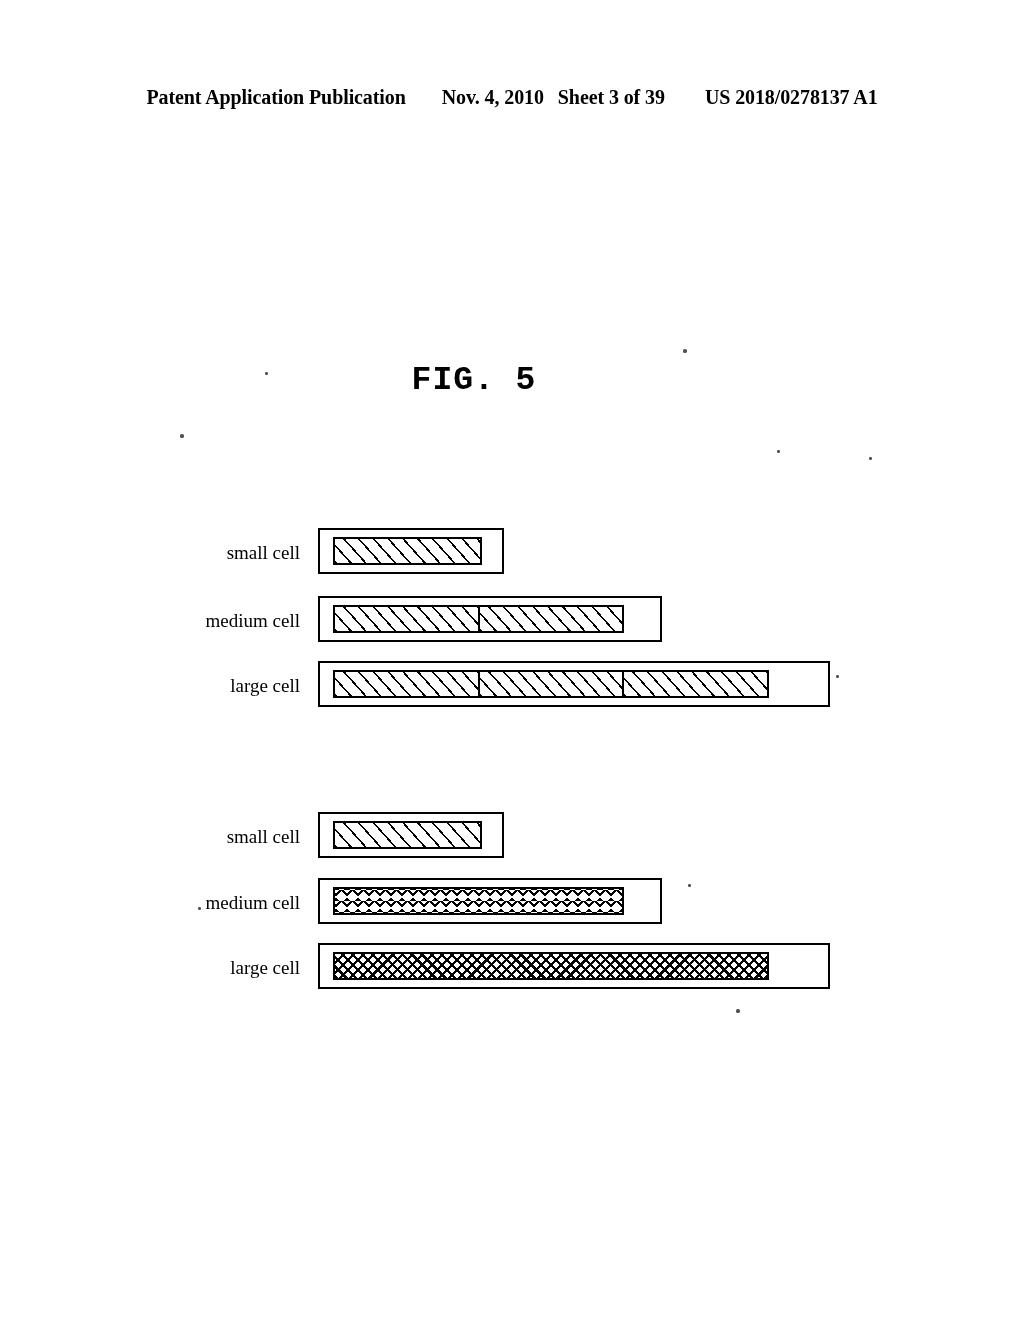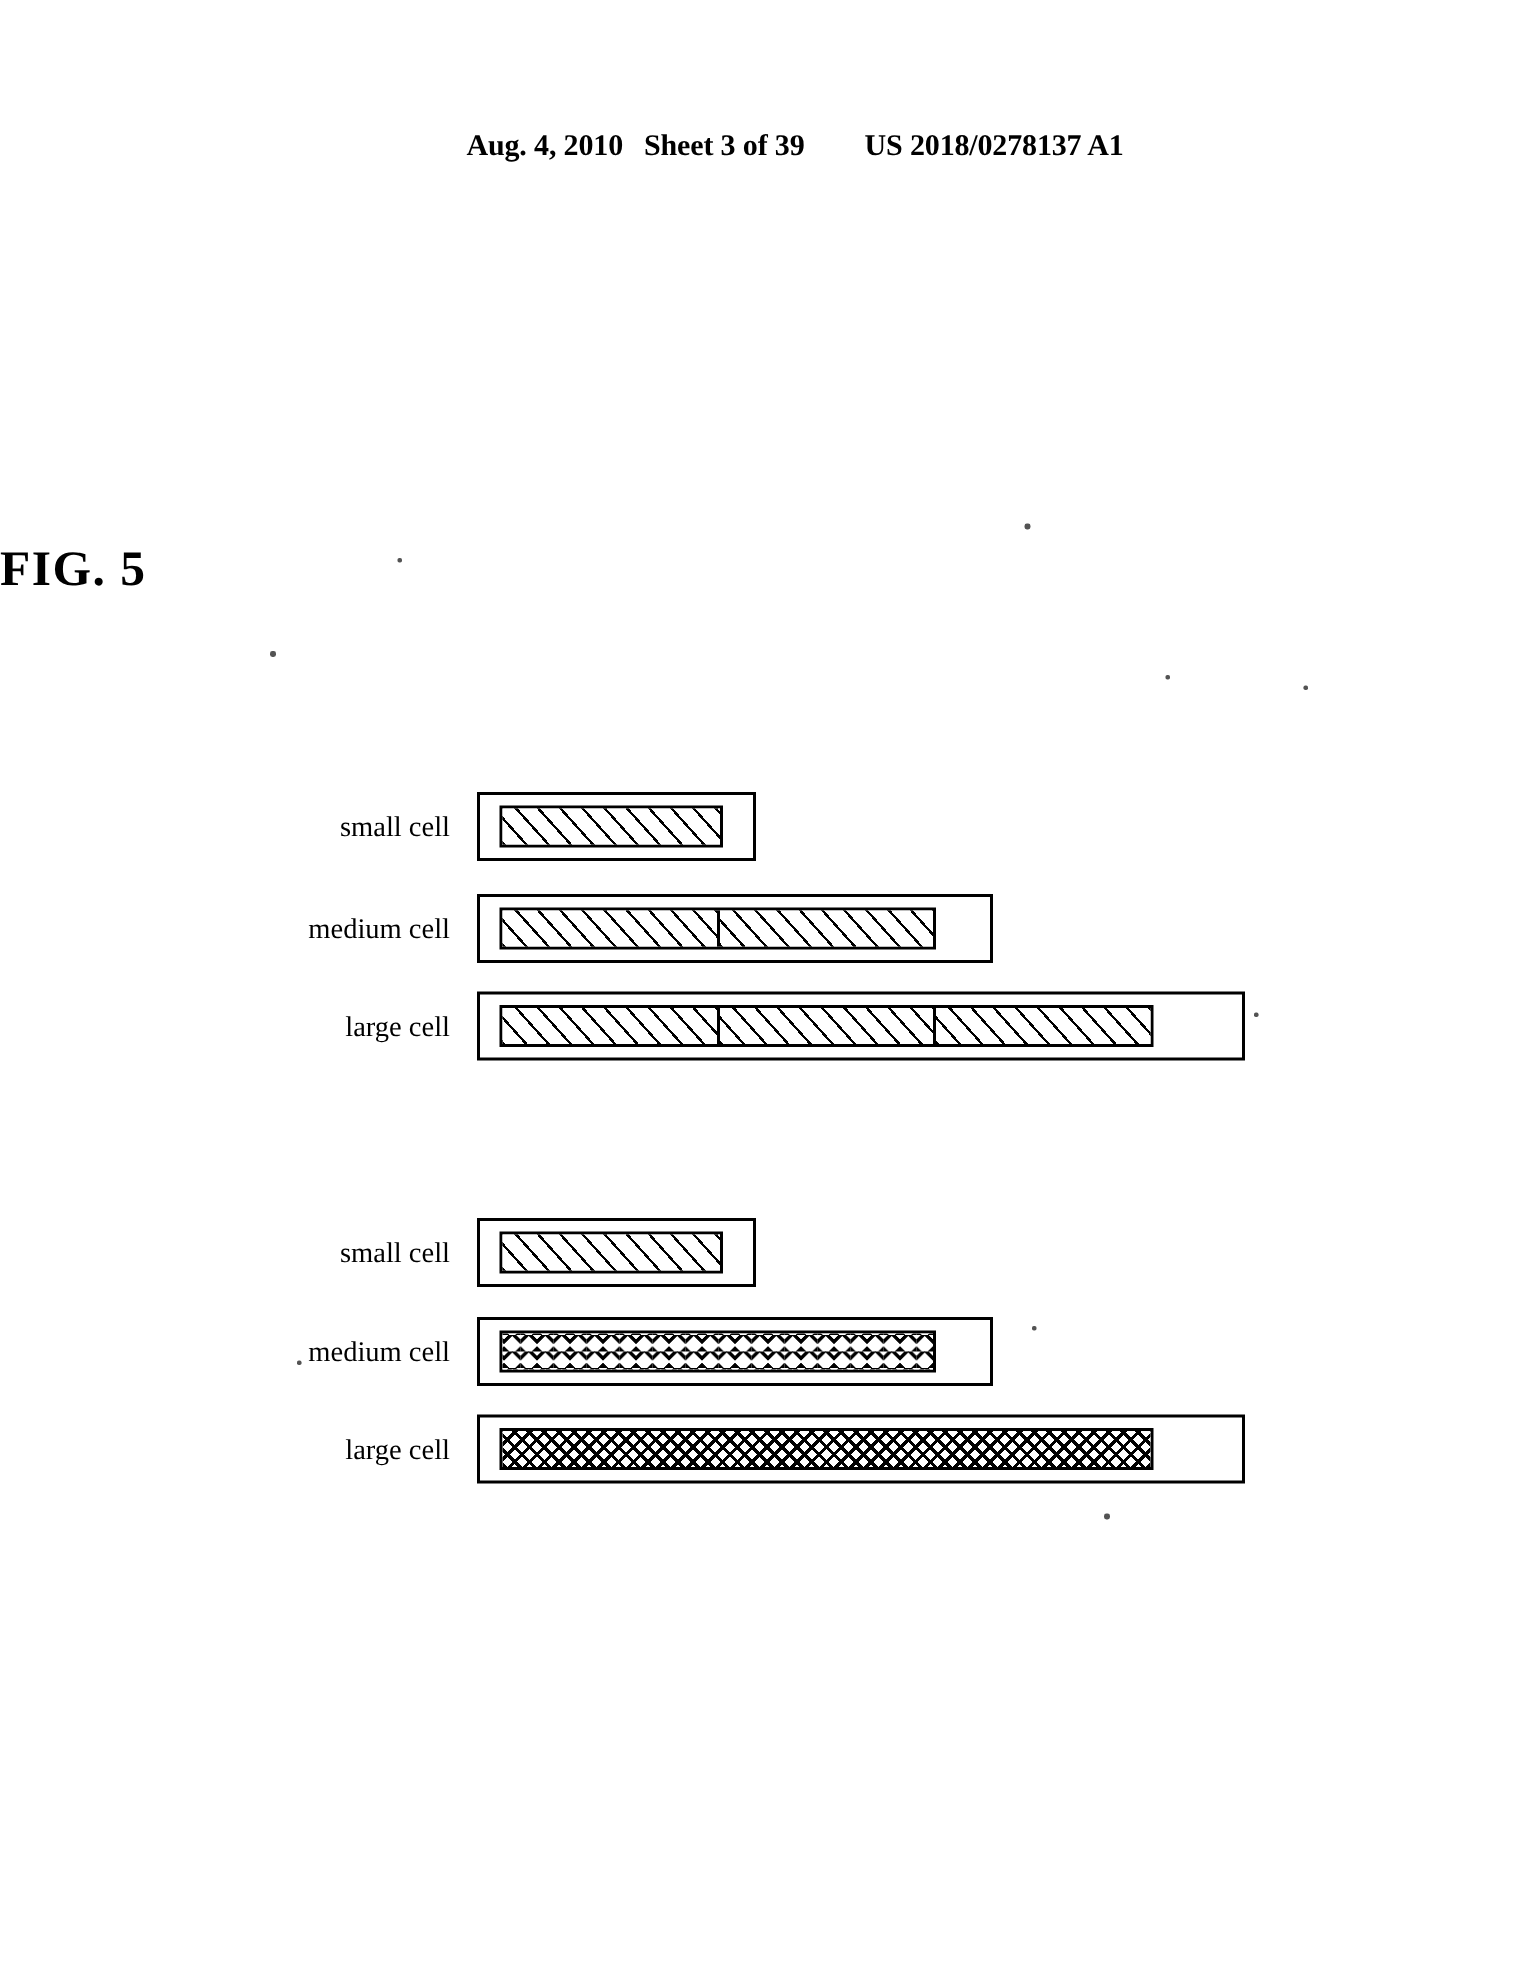--- a/index.html
+++ b/index.html
@@ -37,21 +37,22 @@
   .hdr-gap-a { display: inline-block; width: 36px; }
   .hdr-gap-b { display: inline-block; width: 14px; }
   .hdr-gap-c { display: inline-block; width: 40px; }
 
   
   .fig-title {
     position: absolute;
     top: 362px;
     left: 0;
     width: 948px;
-    font-family: Liberation Serif, serif;
+    text-align: center;
+    font-family: Liberation Mono, monospace;
     font-weight: bold;
     font-size: 33px;
     letter-spacing: 1px;
   }
 
   
   .diagram {
     position: absolute;
     top: 0;
     left: 12px;
@@ -147,22 +148,23 @@
     position: absolute;
     background: #1a1a1a;
     border-radius: 40%;
     opacity: 0.75;
   }
 </style>
 </head>
 <body>
 
 <div class="page-header">
+  <span class="hdr-seg">Patent Application Publication</span>
   <span class="hdr-gap-a"></span>
-  <span class="hdr-seg">Aug. 4, 2010</span>
+  <span class="hdr-seg">Nov. 4, 2010</span>
   <span class="hdr-gap-b"></span>
   <span class="hdr-seg">Sheet 3 of 39</span>
   <span class="hdr-gap-c"></span>
   <span class="hdr-seg">US 2018/0278137 A1</span>
 </div>
 
 <div class="fig-title">FIG. 5</div>
 
 <div class="diagram">
 

